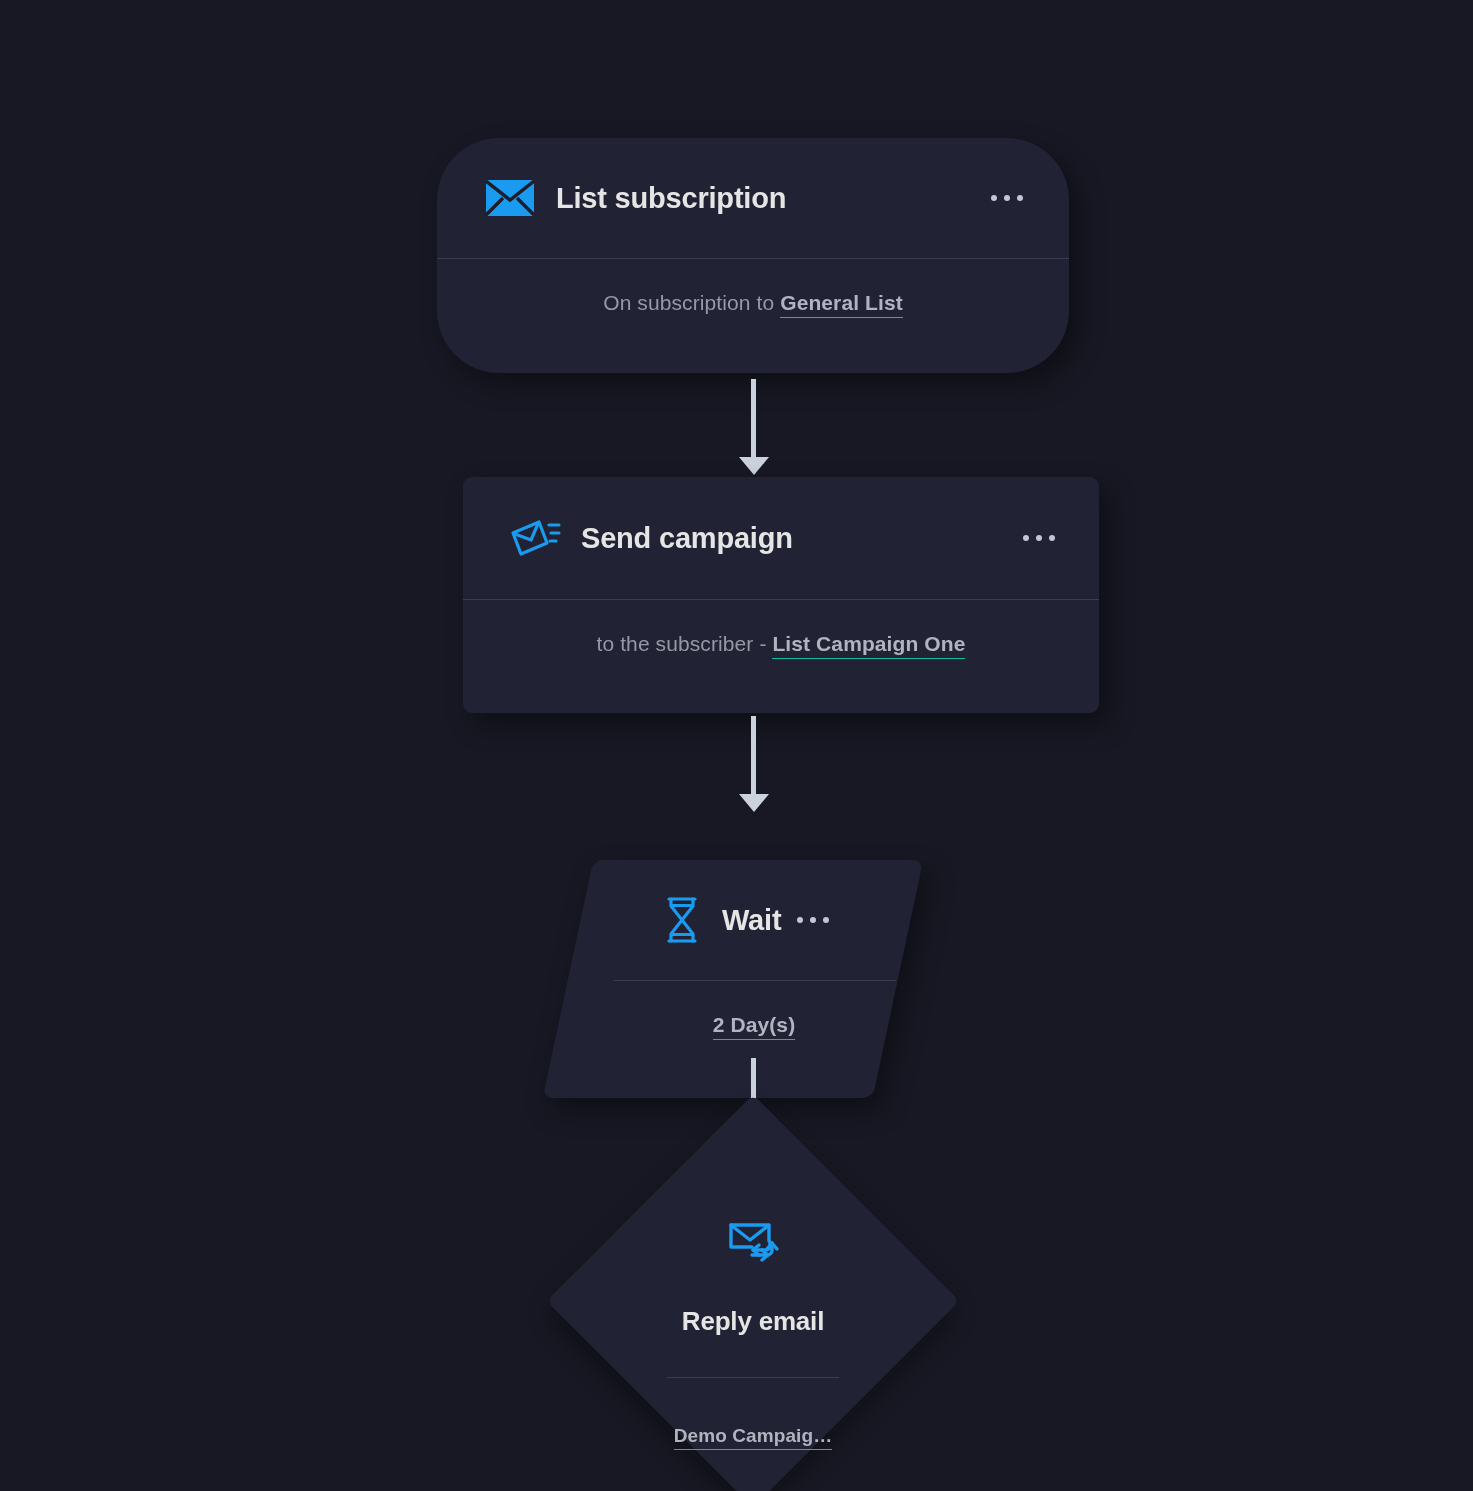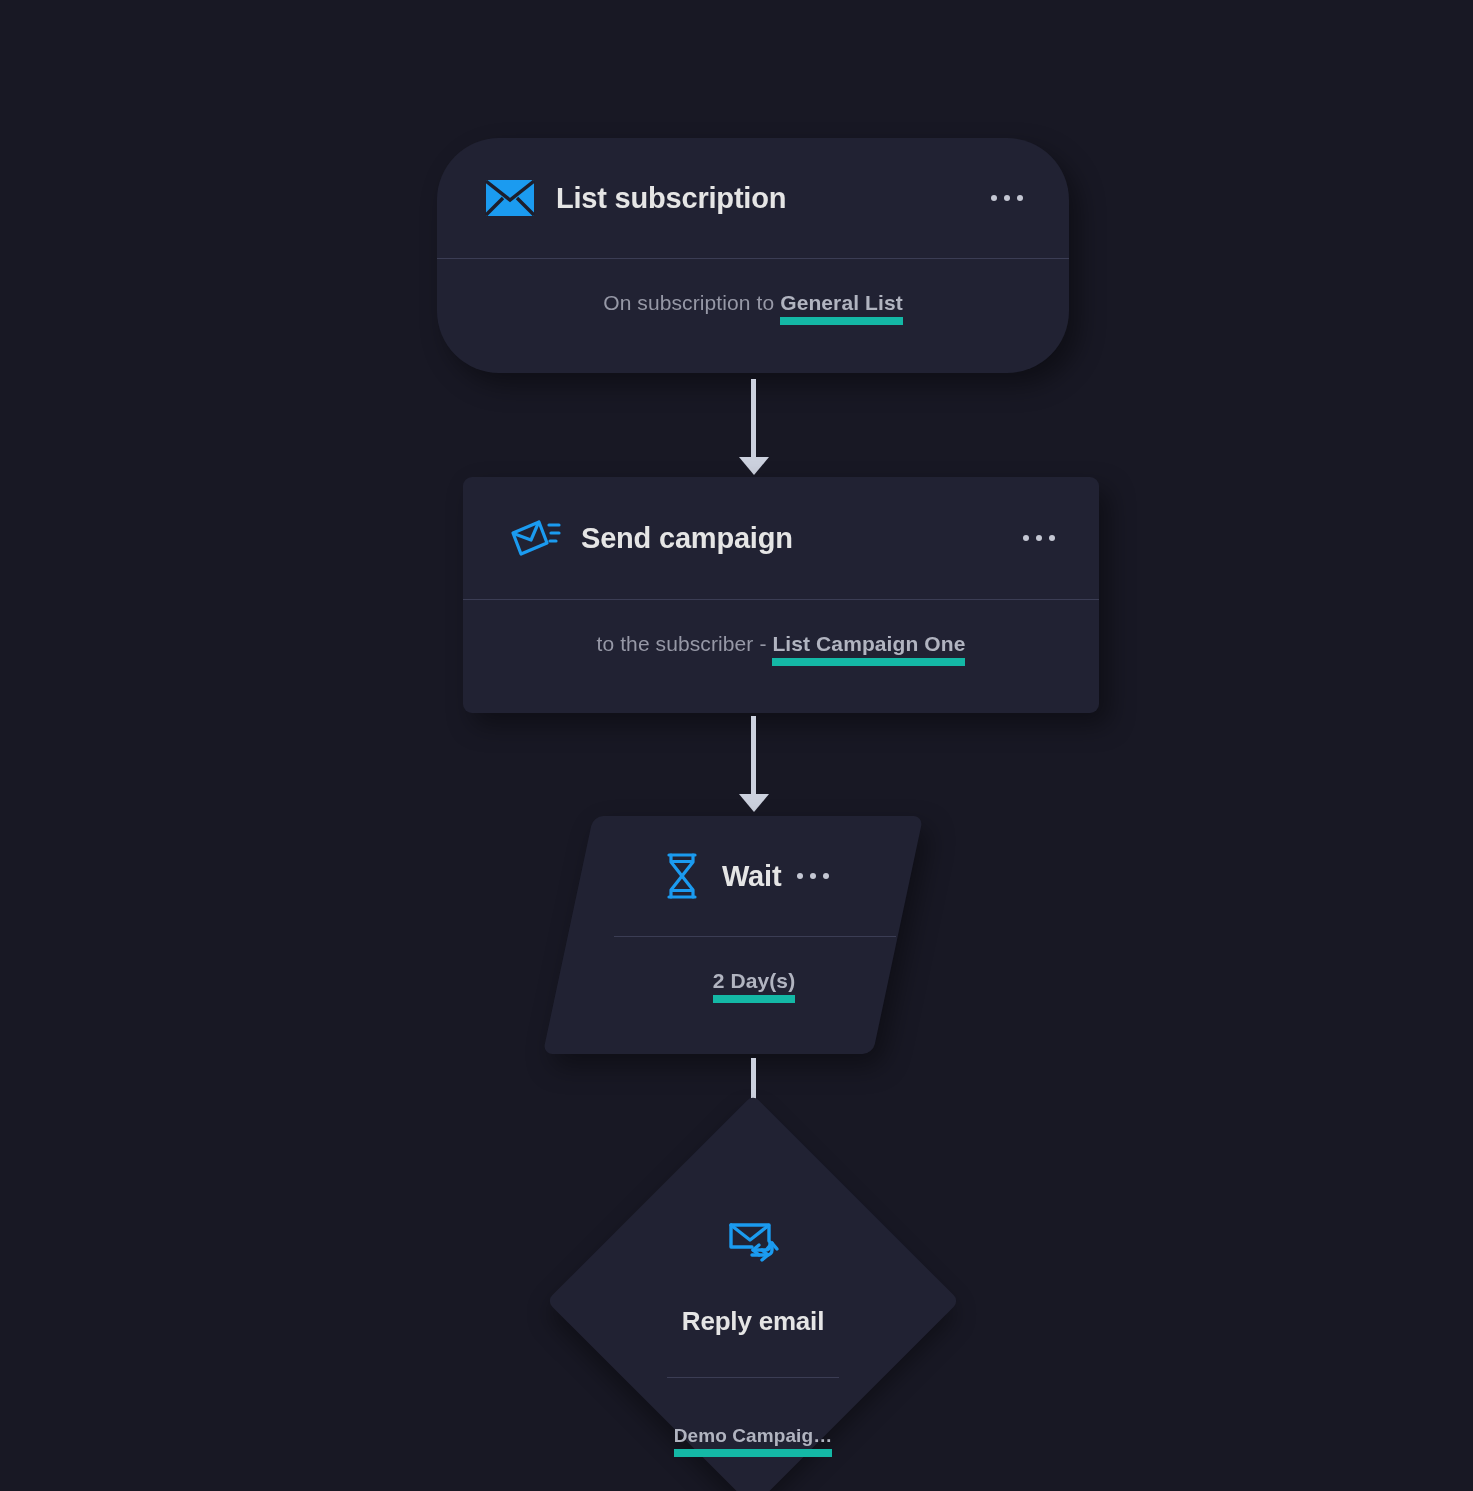--- a/index.html
+++ b/index.html
@@ -69,21 +69,21 @@
   .node-desc {
     color: #9698a6;
     font-size: 21px;
     font-weight: 400;
     white-space: nowrap;
     letter-spacing: 0.1px;
   }
   .node-desc b {
     color: #b1b4c0;
     font-weight: 700;
-    border-bottom: 8px solid #14b8a6;
+    border-bottom: 1px solid #14b8a6;
     padding-bottom: 3px;
   }
   .dots {
     display: flex;
     gap: 7px;
     align-items: center;
     cursor: pointer;
   }
   .dots i {
     display: block;
@@ -120,21 +120,21 @@
   #node-send .node-head {
     height: 122px;
     padding: 0 44px 0 46px;
   }
   #node-send .node-body {
     padding-top: 32px;
   }
 
   
   #node-wait {
-    left: 568px;  top: 816px;
+    left: 568px;  top: 860px;
     width: 330px; height: 238px;
   }
   #node-wait .node-surface {
     transform: skewX(-12deg);
     border-radius: 10px;
   }
   #node-wait .node-inner { padding: 0; }
   #node-wait .node-head {
     height: 120px;
     padding-left: 94px;

